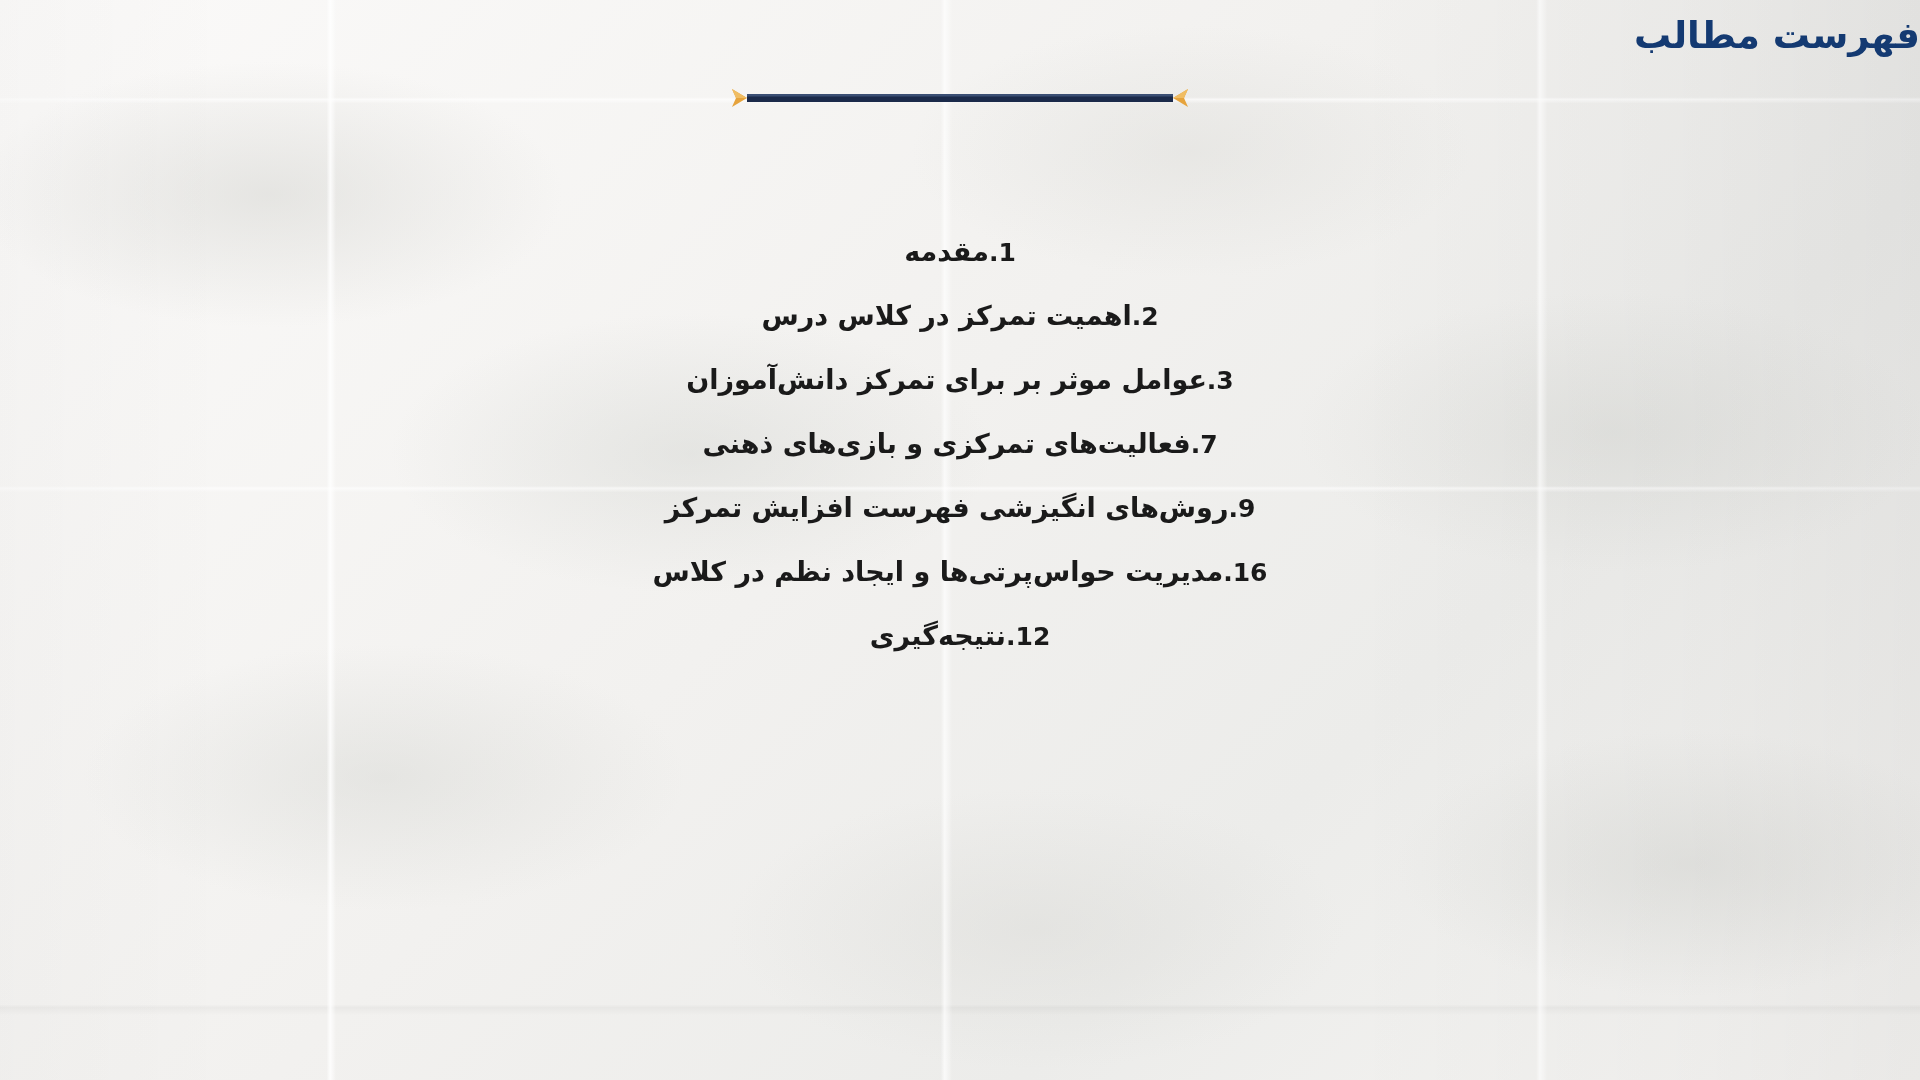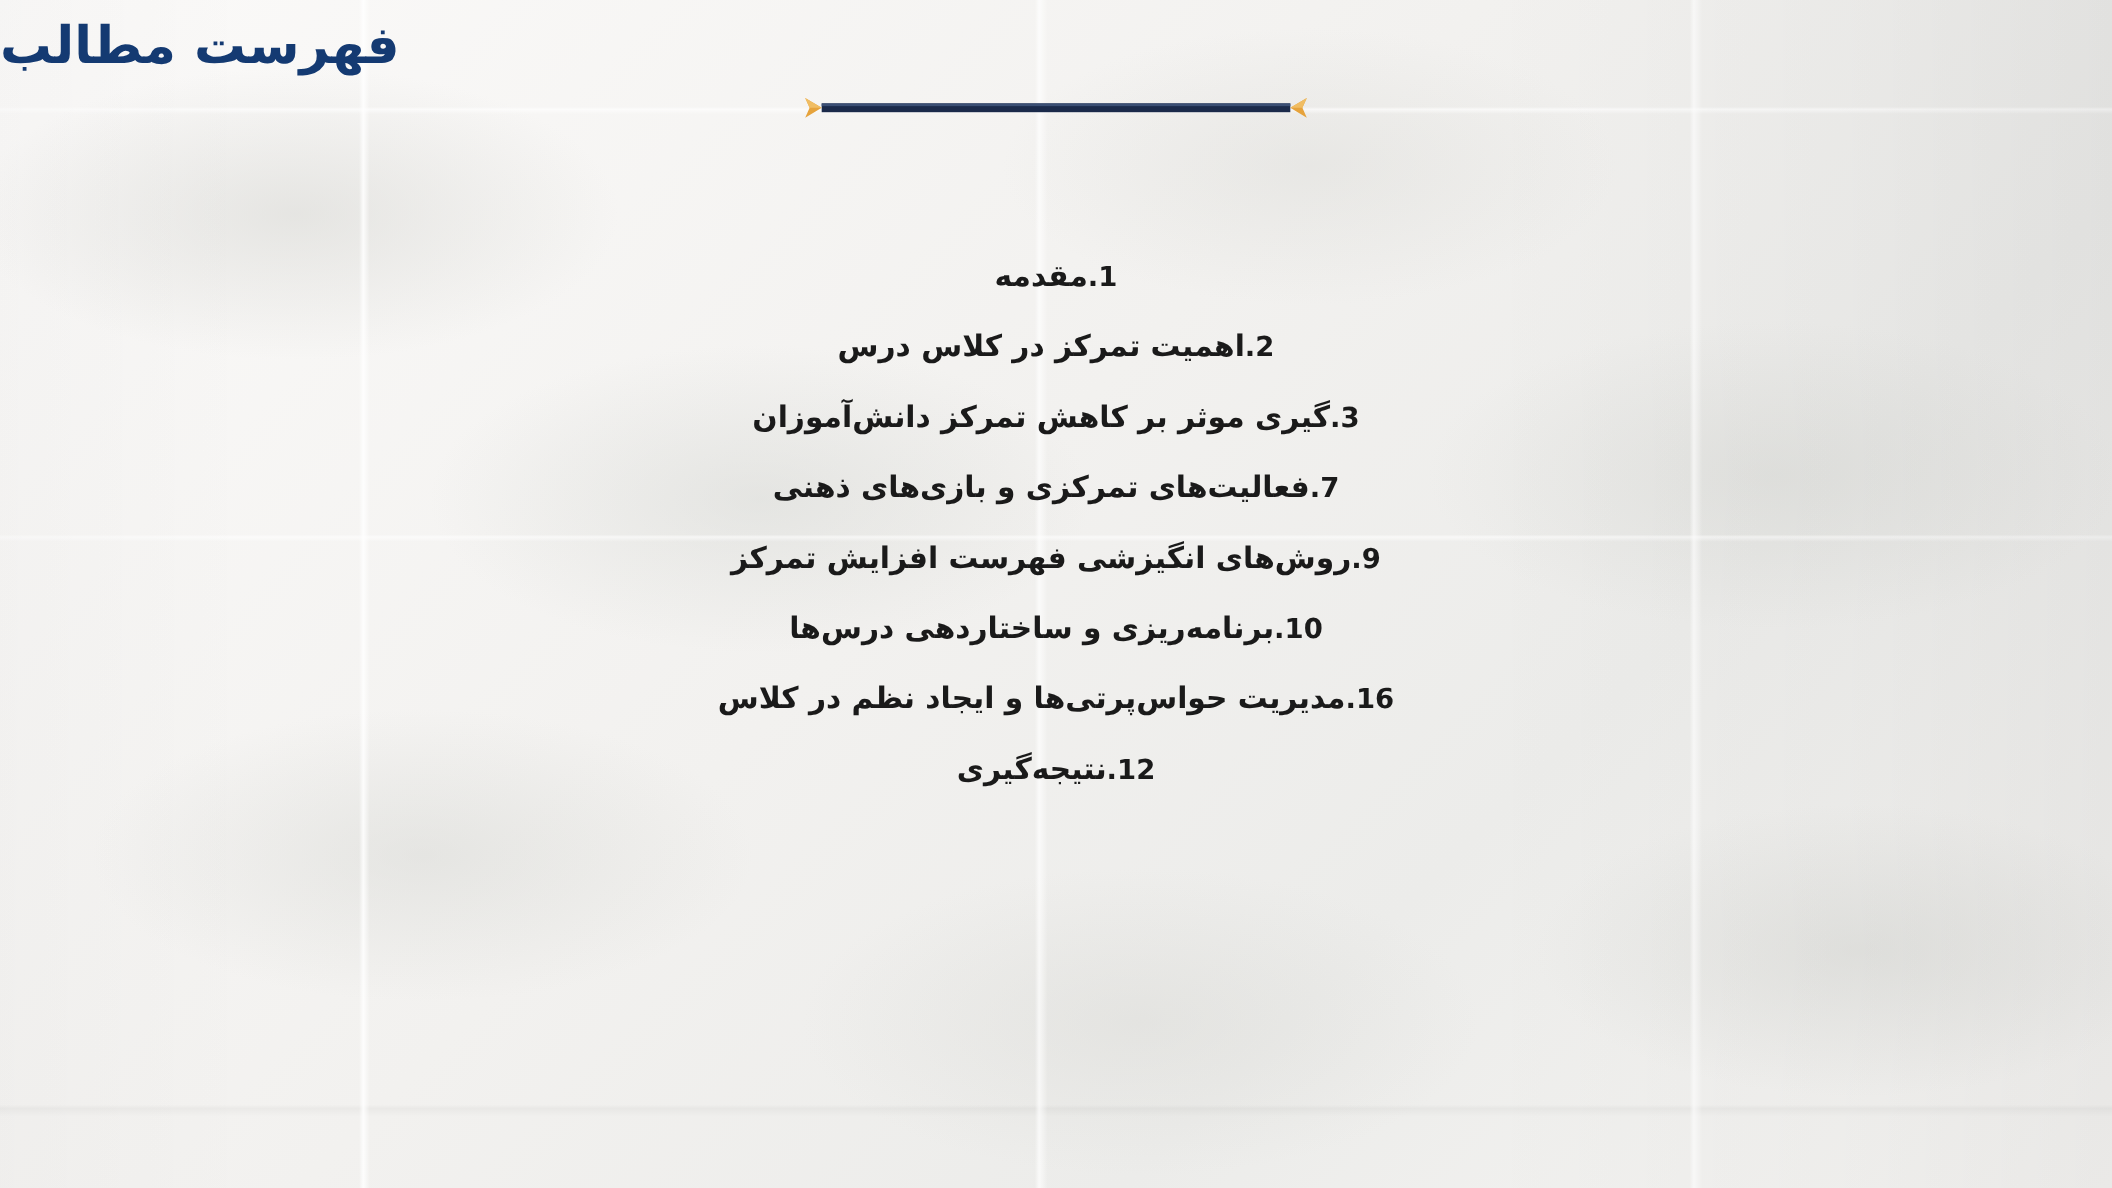--- a/index.html
+++ b/index.html
@@ -65,26 +65,27 @@
     width: 100%;
     height: 100%;
   }
 
   
   .title {
     position: absolute;
     top: 14px;
     left: 0;
     right: 0;
-    text-align: left;
-    font-size: 47px;
+    text-align: right;
+    font-size: 37px;
     font-weight: bold;
     color: #143a72;
     letter-spacing: 0.5px;
     line-height: 1.2;
+    padding-left: 44px;
   }
 
   
   .divider {
     position: absolute;
     top: 86px;
     left: 50%;
     transform: translateX(-50%);
     width: 470px;
     height: 24px;
@@ -138,38 +139,35 @@
 
       <div class="toc-item">
         <span class="toc-num">1.</span><span class="toc-text">مقدمه</span>
       </div>
 
       <div class="toc-item">
         <span class="toc-num">2.</span><span class="toc-text">اهمیت تمرکز در کلاس درس</span>
       </div>
 
       <div class="toc-item">
-        <span class="toc-num">3.</span><span class="toc-text">گیری موثر بر کاهش تمرکز دانش‌آموزان</span>
+        <span class="toc-num">3.</span><span class="toc-text">عوامل موثر بر برای تمرکز دانش‌آموزان</span>
       </div>
 
 
 
 
       <div class="toc-item">
         <span class="toc-num">7.</span><span class="toc-text">فعالیت‌های تمرکزی و بازی‌های ذهنی</span>
       </div>
 
 
       <div class="toc-item">
         <span class="toc-num">9.</span><span class="toc-text">روش‌های انگیزشی فهرست افزایش تمرکز</span>
       </div>
 
-      <div class="toc-item">
-        <span class="toc-num">10.</span><span class="toc-text">برنامه‌ریزی و ساختاردهی درس‌ها</span>
-      </div>
 
       <div class="toc-item">
         <span class="toc-num">16.</span><span class="toc-text">مدیریت حواس‌پرتی‌ها و ایجاد نظم در کلاس</span>
       </div>
 
       <div class="toc-item">
         <span class="toc-num">12.</span><span class="toc-text">نتیجه‌گیری</span>
       </div>
 
     </div>

